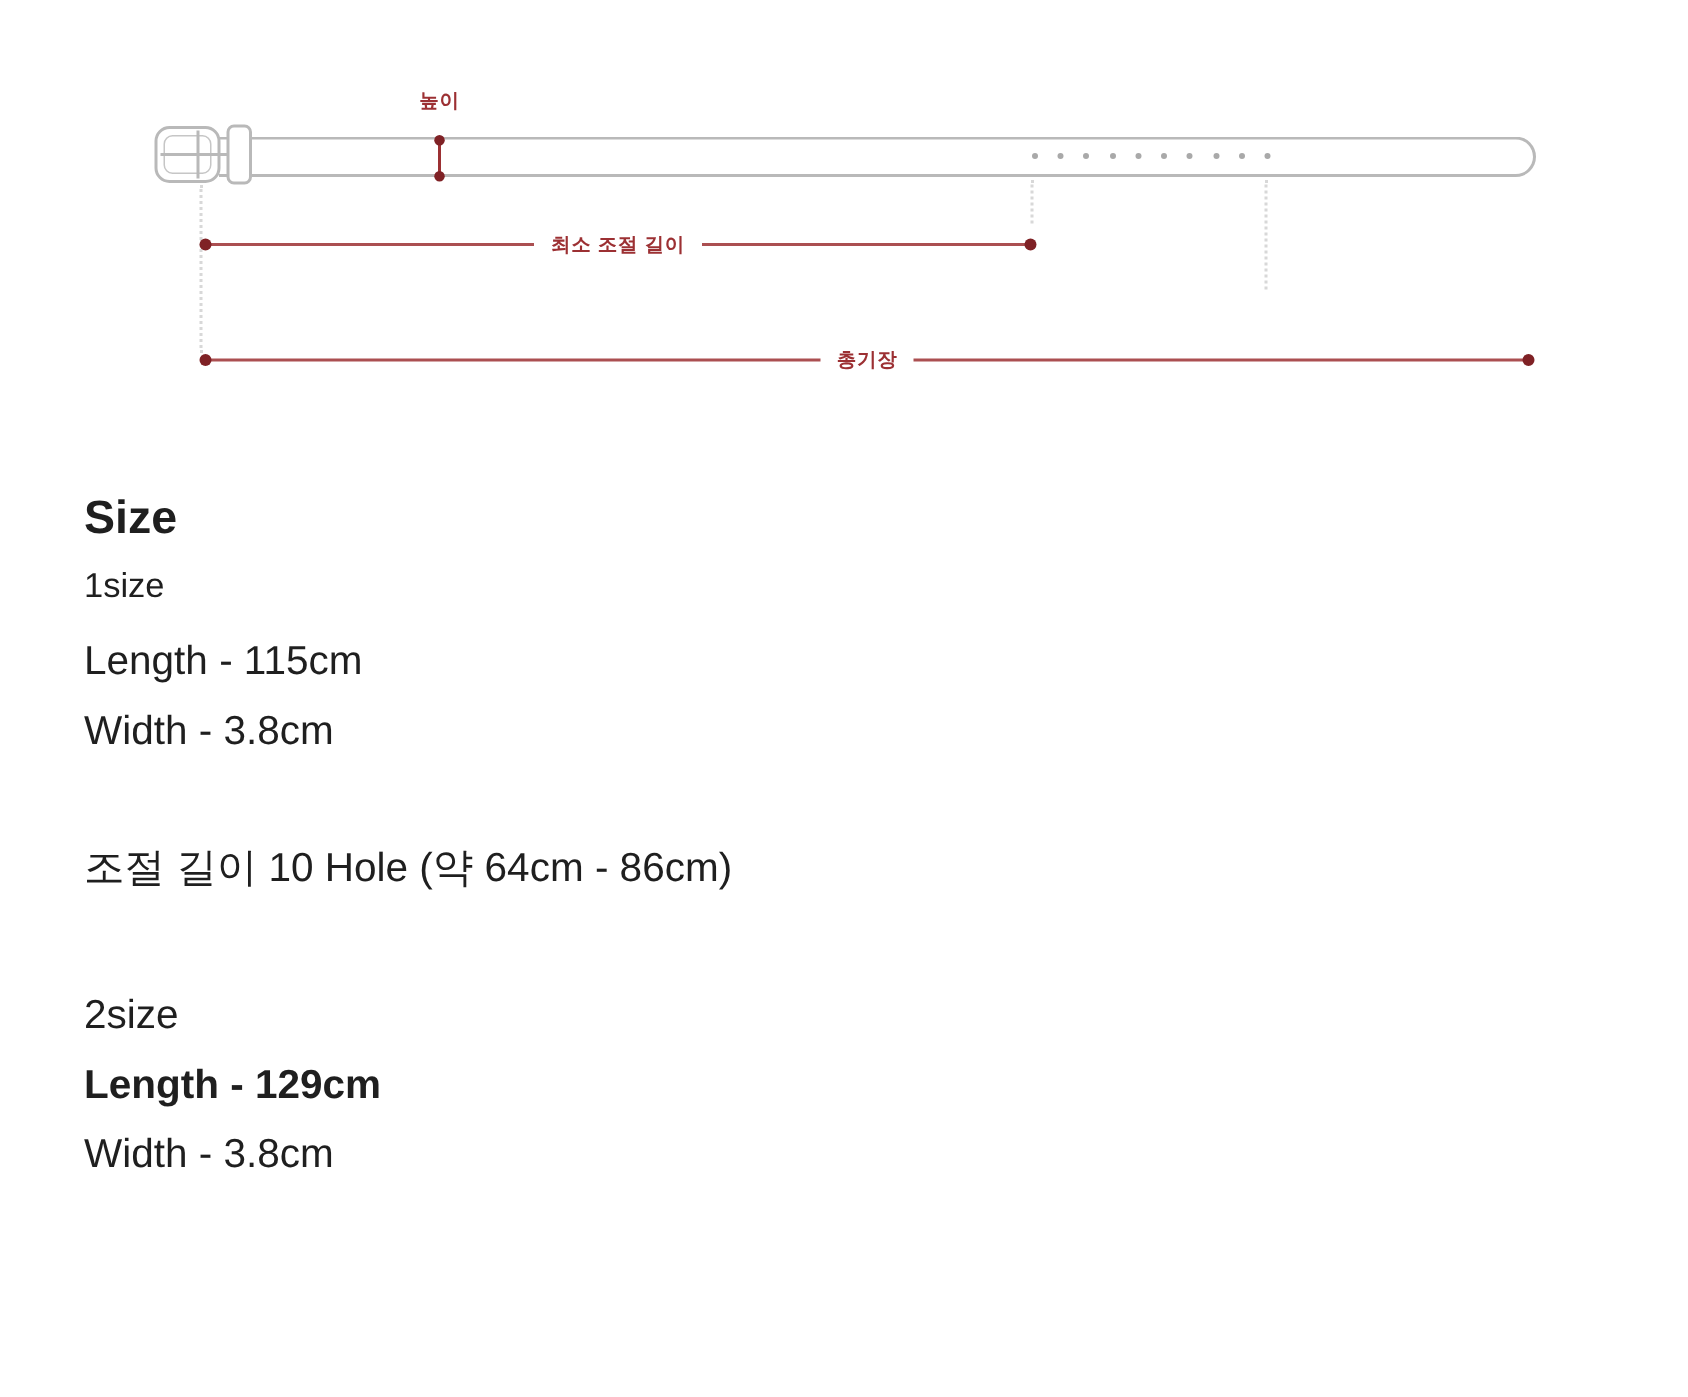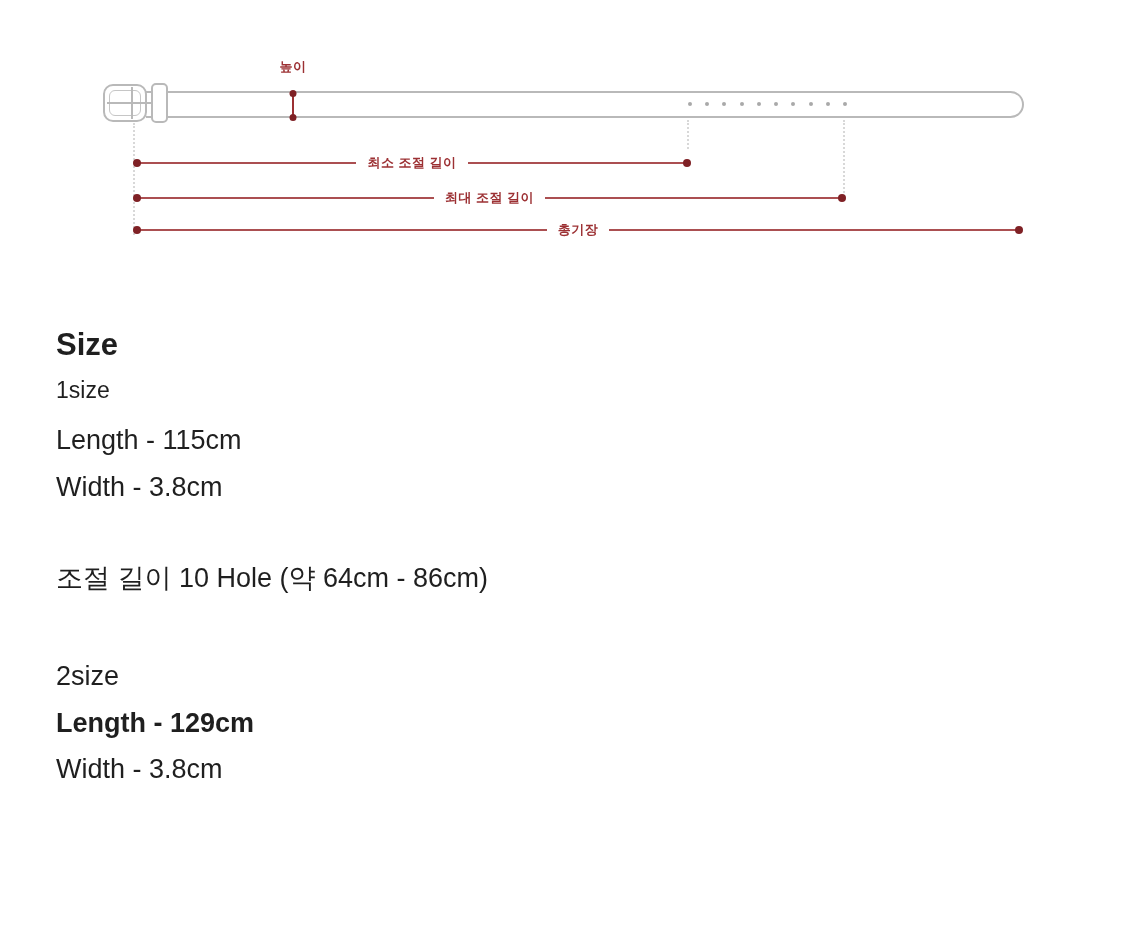--- a/index.html
+++ b/index.html
@@ -83,21 +83,21 @@
     width:8px;height:8px;border-radius:50%;background:#7f2125;
   }
   .measure .dot.left{left:-3px;}
   .measure .dot.right{right:-3px;}
   .measure .mlabel{
     position:relative;background:#fff;padding:0 11px;color:var(--annotation);
     font-size:13px;font-weight:700;letter-spacing:.5px;white-space:nowrap;
   }
   .measure-min{left:136px;top:155px;width:552px;}
   .measure-max{left:136px;top:190px;width:707px;}
-  .measure-total{left:136px;top:222px;width:884px;text-align:center;}
+  .measure-total{left:136px;top:232px;width:884px;text-align:center;}
 
   
   .size-section{position:absolute;left:0;top:0;width:1125px;height:931px;color:var(--text);margin-left:40px;}
   .size-section p{position:absolute;left:16px;margin:0;line-height:1.2;white-space:nowrap;}
   .size-heading{top:326px;font-size:31px;font-weight:700;}
   .s1-name{top:377px;font-size:23px;text-align:center;}
   .s1-length{top:424px;font-size:27px;}
   .s1-width{top:471px;font-size:27px;}
   .s1-adjust{top:562px;font-size:27px;}
   .s2-name{top:660px;font-size:27px;}
@@ -140,26 +140,20 @@
     <span class="dot bottom"></span>
   </div>
 
   <div class="measure measure-min">
     <span class="mline"></span>
     <span class="dot left"></span>
     <span class="dot right"></span>
     <span class="mlabel">최소 조절 길이</span>
   </div>
 
-  <div class="measure measure-max">
-    <span class="mline"></span>
-    <span class="dot left"></span>
-    <span class="dot right"></span>
-    <span class="mlabel">최대 조절 길이</span>
-  </div>
 
   <div class="measure measure-total">
     <span class="mline"></span>
     <span class="dot left"></span>
     <span class="dot right"></span>
     <span class="mlabel">총기장</span>
   </div>
 </div>
 
 <div class="size-section">

